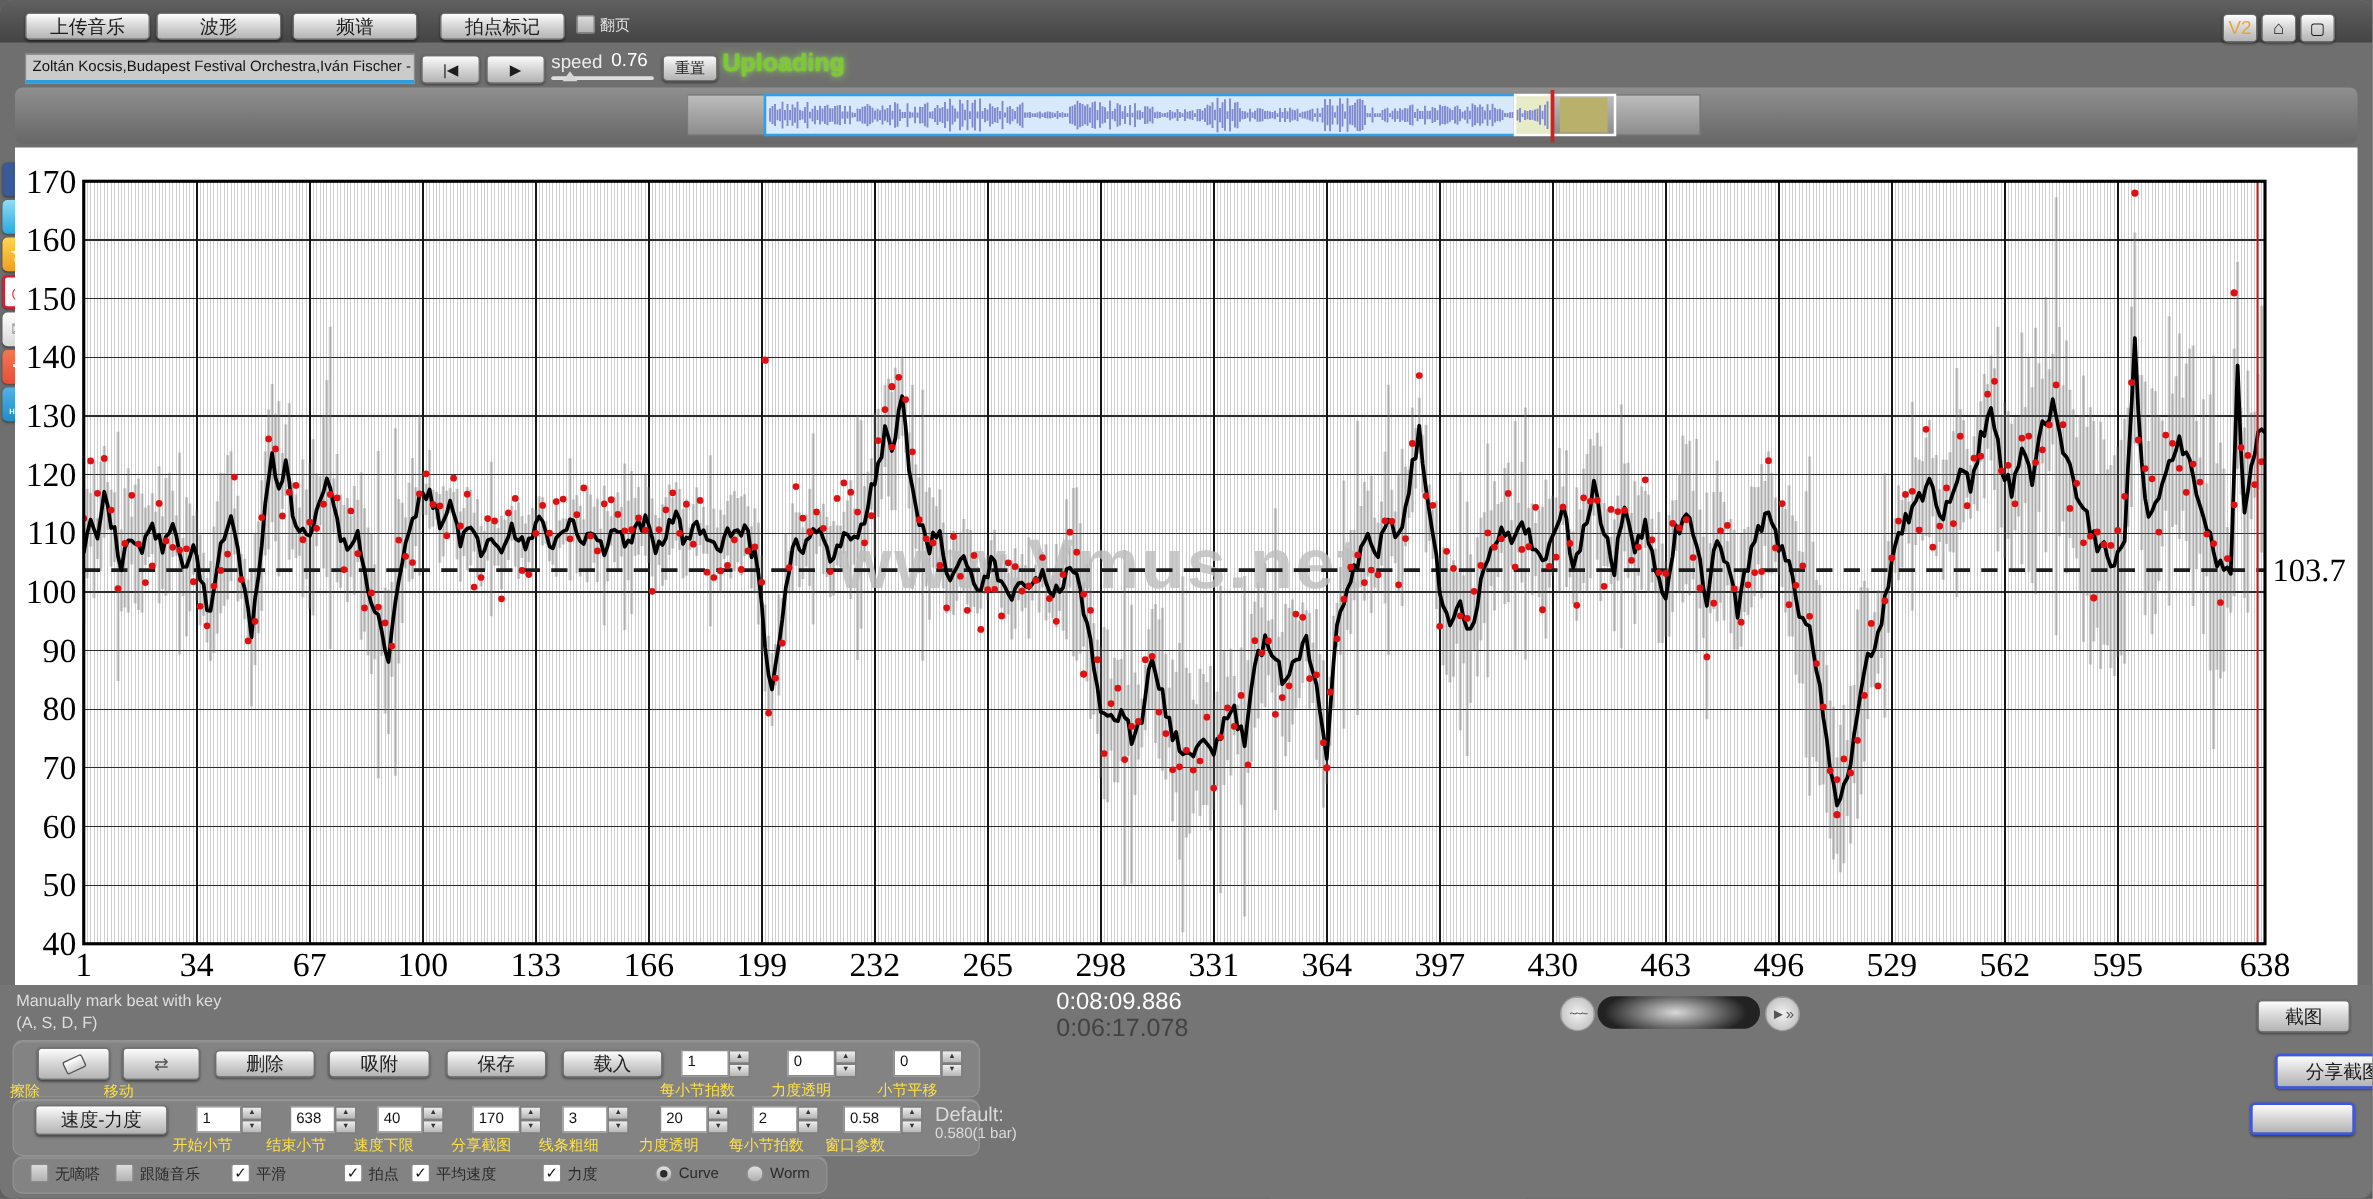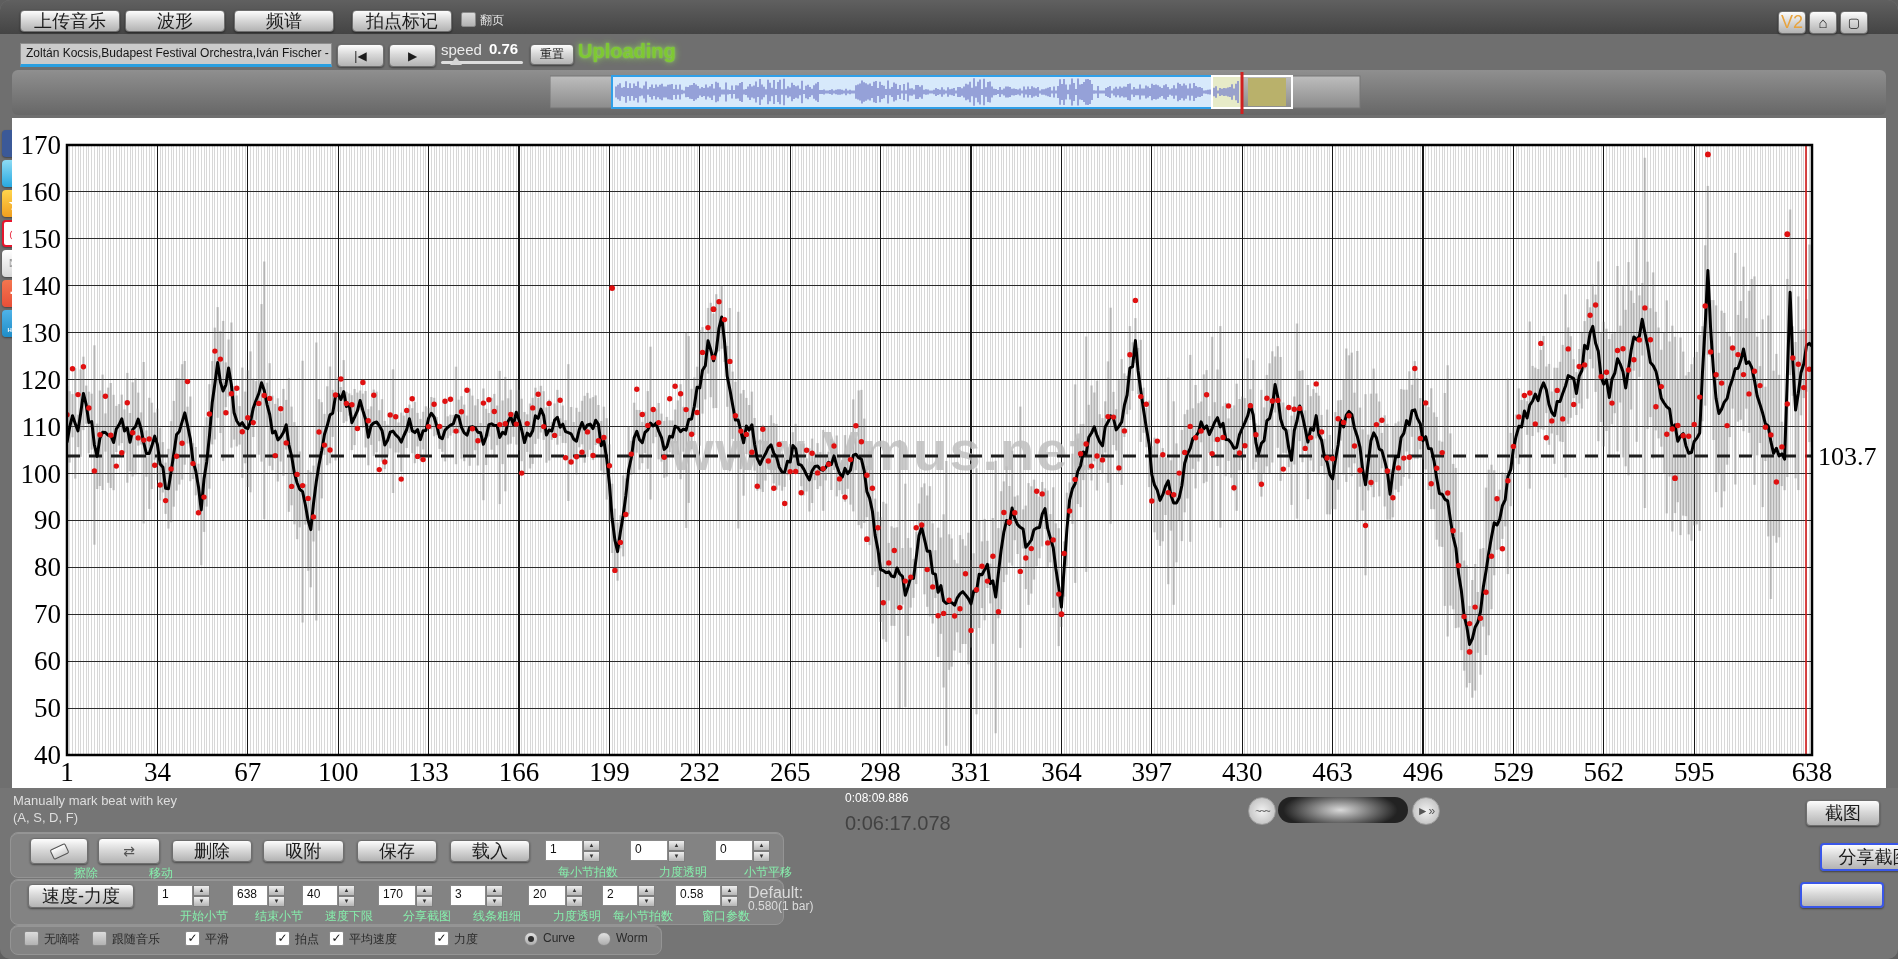--- a/index.html
+++ b/index.html
@@ -2,43 +2,43 @@
 <html><head>
 <meta charset="utf-8">
 <style>
   html,body{margin:0;padding:0;background:#5e5e5e;}
   #app{position:relative;width:1898px;height:959px;background:#6f6f6f;overflow:hidden;
        font-family:"Liberation Sans","DejaVu Sans",sans-serif;border-radius:10px;}
   .abs{position:absolute;}
   .btn{position:absolute;display:flex;align-items:center;justify-content:center;
        background:linear-gradient(#fdfdfd,#d9d9d9 45%,#b3b3b3);
        border:1px solid #6e6e6e;border-radius:4px;box-shadow:0 1px 2px rgba(0,0,0,.45);
-       color:#1c1c1c;font-size:18px;cursor:pointer;user-select:none;}
+       color:#1c1c1c;font-size:15px;cursor:pointer;user-select:none;}
   .topbar{position:absolute;left:0;top:0;width:1898px;height:34px;
           background:linear-gradient(#606060,#444);border-radius:10px 10px 0 0;}
   .cb{position:absolute;width:13px;height:13px;border:1px solid #8a8a8a;
       background:linear-gradient(#dcdcdc,#b2b2b2);border-radius:2px;}
   .cb.on{background:#fff;color:#111;font-weight:bold;font-size:12px;line-height:12px;text-align:center;}
   .cblabel{position:absolute;font-size:12px;color:#2a2a2a;white-space:nowrap;}
   .radio{position:absolute;width:12px;height:12px;border-radius:50%;
          border:1px solid #8a8a8a;background:linear-gradient(#e2e2e2,#adadad);}
   .radio.on::after{content:"";position:absolute;left:3px;top:3px;width:6px;height:6px;border-radius:50%;background:#2d2d2d;}
   .spinbox{position:absolute;background:#fff;border:1px solid #8a8a8a;height:18px;
            font-size:12px;color:#111;padding:1px 0 0 4px;box-sizing:content-box;}
   .spinarr{position:absolute;width:17px;height:20px;display:flex;flex-direction:column;}
   .spinarr span{flex:1;background:linear-gradient(#efefef,#b5b5b5);border:1px solid #7d7d7d;
            font-size:6px;color:#333;text-align:center;line-height:9px;cursor:pointer;}
-  .slabel{position:absolute;font-size:12px;color:#86efac;white-space:nowrap;text-align:right;width:90px;}
+  .slabel{position:absolute;font-size:12px;color:#fde047;white-space:nowrap;text-align:left;width:90px;}
   .icon-sq{position:absolute;left:2px;width:27px;height:27px;border-radius:4px;
            display:flex;align-items:center;justify-content:center;cursor:pointer;
            box-shadow:0 1px 2px rgba(0,0,0,.4);}
   .hint{position:absolute;font-size:13px;color:#dedede;line-height:17px;}
   .panel{position:absolute;background:#838383;border:1px solid #949494;border-radius:8px;
          box-shadow:inset 0 1px 0 rgba(255,255,255,.15);}
-  .time1{position:absolute;font-size:12px;color:#ffffff;}
+  .time1{position:absolute;font-size:19px;color:#ffffff;}
   .time2{position:absolute;font-size:20px;color:#424242;}
   .uploading{position:absolute;font-size:20px;font-weight:bold;color:#7ec832;
              text-shadow:0 0 7px rgba(150,230,90,.95),0 0 2px rgba(150,230,90,.9);}
   .bluebtn{border:2px solid #3a57e8;}
   .tri-up{position:absolute;width:0;height:0;border-left:6px solid transparent;
           border-right:6px solid transparent;border-bottom:8px solid #d6d6d6;}
   .eraser{display:inline-block;width:15px;height:9px;background:linear-gradient(#fff,#cfcfcf);
           border:1px solid #555;transform:rotate(-25deg);border-radius:2px;}
 </style>
 </head>
@@ -55,21 +55,21 @@
   <div class="cblabel" style="left:480px;top:12px;color:#e4e4e4">翻页</div>
   <div class="btn" style="left:1778px;top:11px;width:26px;height:21px;color:#e8a33d;font-weight:normal">V2</div>
   <div class="btn" style="left:1809px;top:11px;width:26px;height:21px;font-size:15px">⌂</div>
   <div class="btn" style="left:1840px;top:11px;width:26px;height:21px;font-size:13px">▢</div>
 
   <div class="abs" style="left:20px;top:43px;width:300px;height:18px;background:#cbcbcb;border:1px solid #8d8d8d;
        border-bottom:3px solid #2a9fe0;font-size:12px;color:#151515;padding:2px 5px 0 5px;white-space:nowrap;overflow:hidden">Zoltán Kocsis,Budapest Festival Orchestra,Iván Fischer - Pia</div>
   <div class="btn" style="left:337px;top:44px;width:45px;height:21px;font-size:12px">|◀</div>
   <div class="btn" style="left:389px;top:44px;width:45px;height:21px;font-size:12px">▶</div>
   <div class="abs" style="left:441px;top:41px;font-size:15px;color:#ececec">speed</div>
-  <div class="abs" style="left:489px;top:40px;font-size:15px;color:#ffffff;font-weight:bold">0.76</div>
+  <div class="abs" style="left:489px;top:40px;font-size:15px;color:#ffffff;font-weight:normal">0.76</div>
   <div class="abs" style="left:441px;top:61px;width:82px;height:3px;background:#dedede;border-radius:2px"></div>
   <div class="tri-up" style="left:450px;top:57px"></div>
   <div class="btn" style="left:530px;top:44px;width:42px;height:19px;font-size:12px">重置</div>
   <div class="uploading" style="left:578px;top:40px">Uploading</div>
 
   <div class="abs" style="left:12px;top:70px;width:1874px;height:45px;border-radius:6px;
        background:linear-gradient(#8f8f8f,#676767)"></div>
   <svg class="abs" id="wavesvg" style="left:550px;top:72px" width="824" height="42" viewBox="0 0 824 42">
       <defs>
         <linearGradient id="tg" x1="0" y1="0" x2="0" y2="1">

